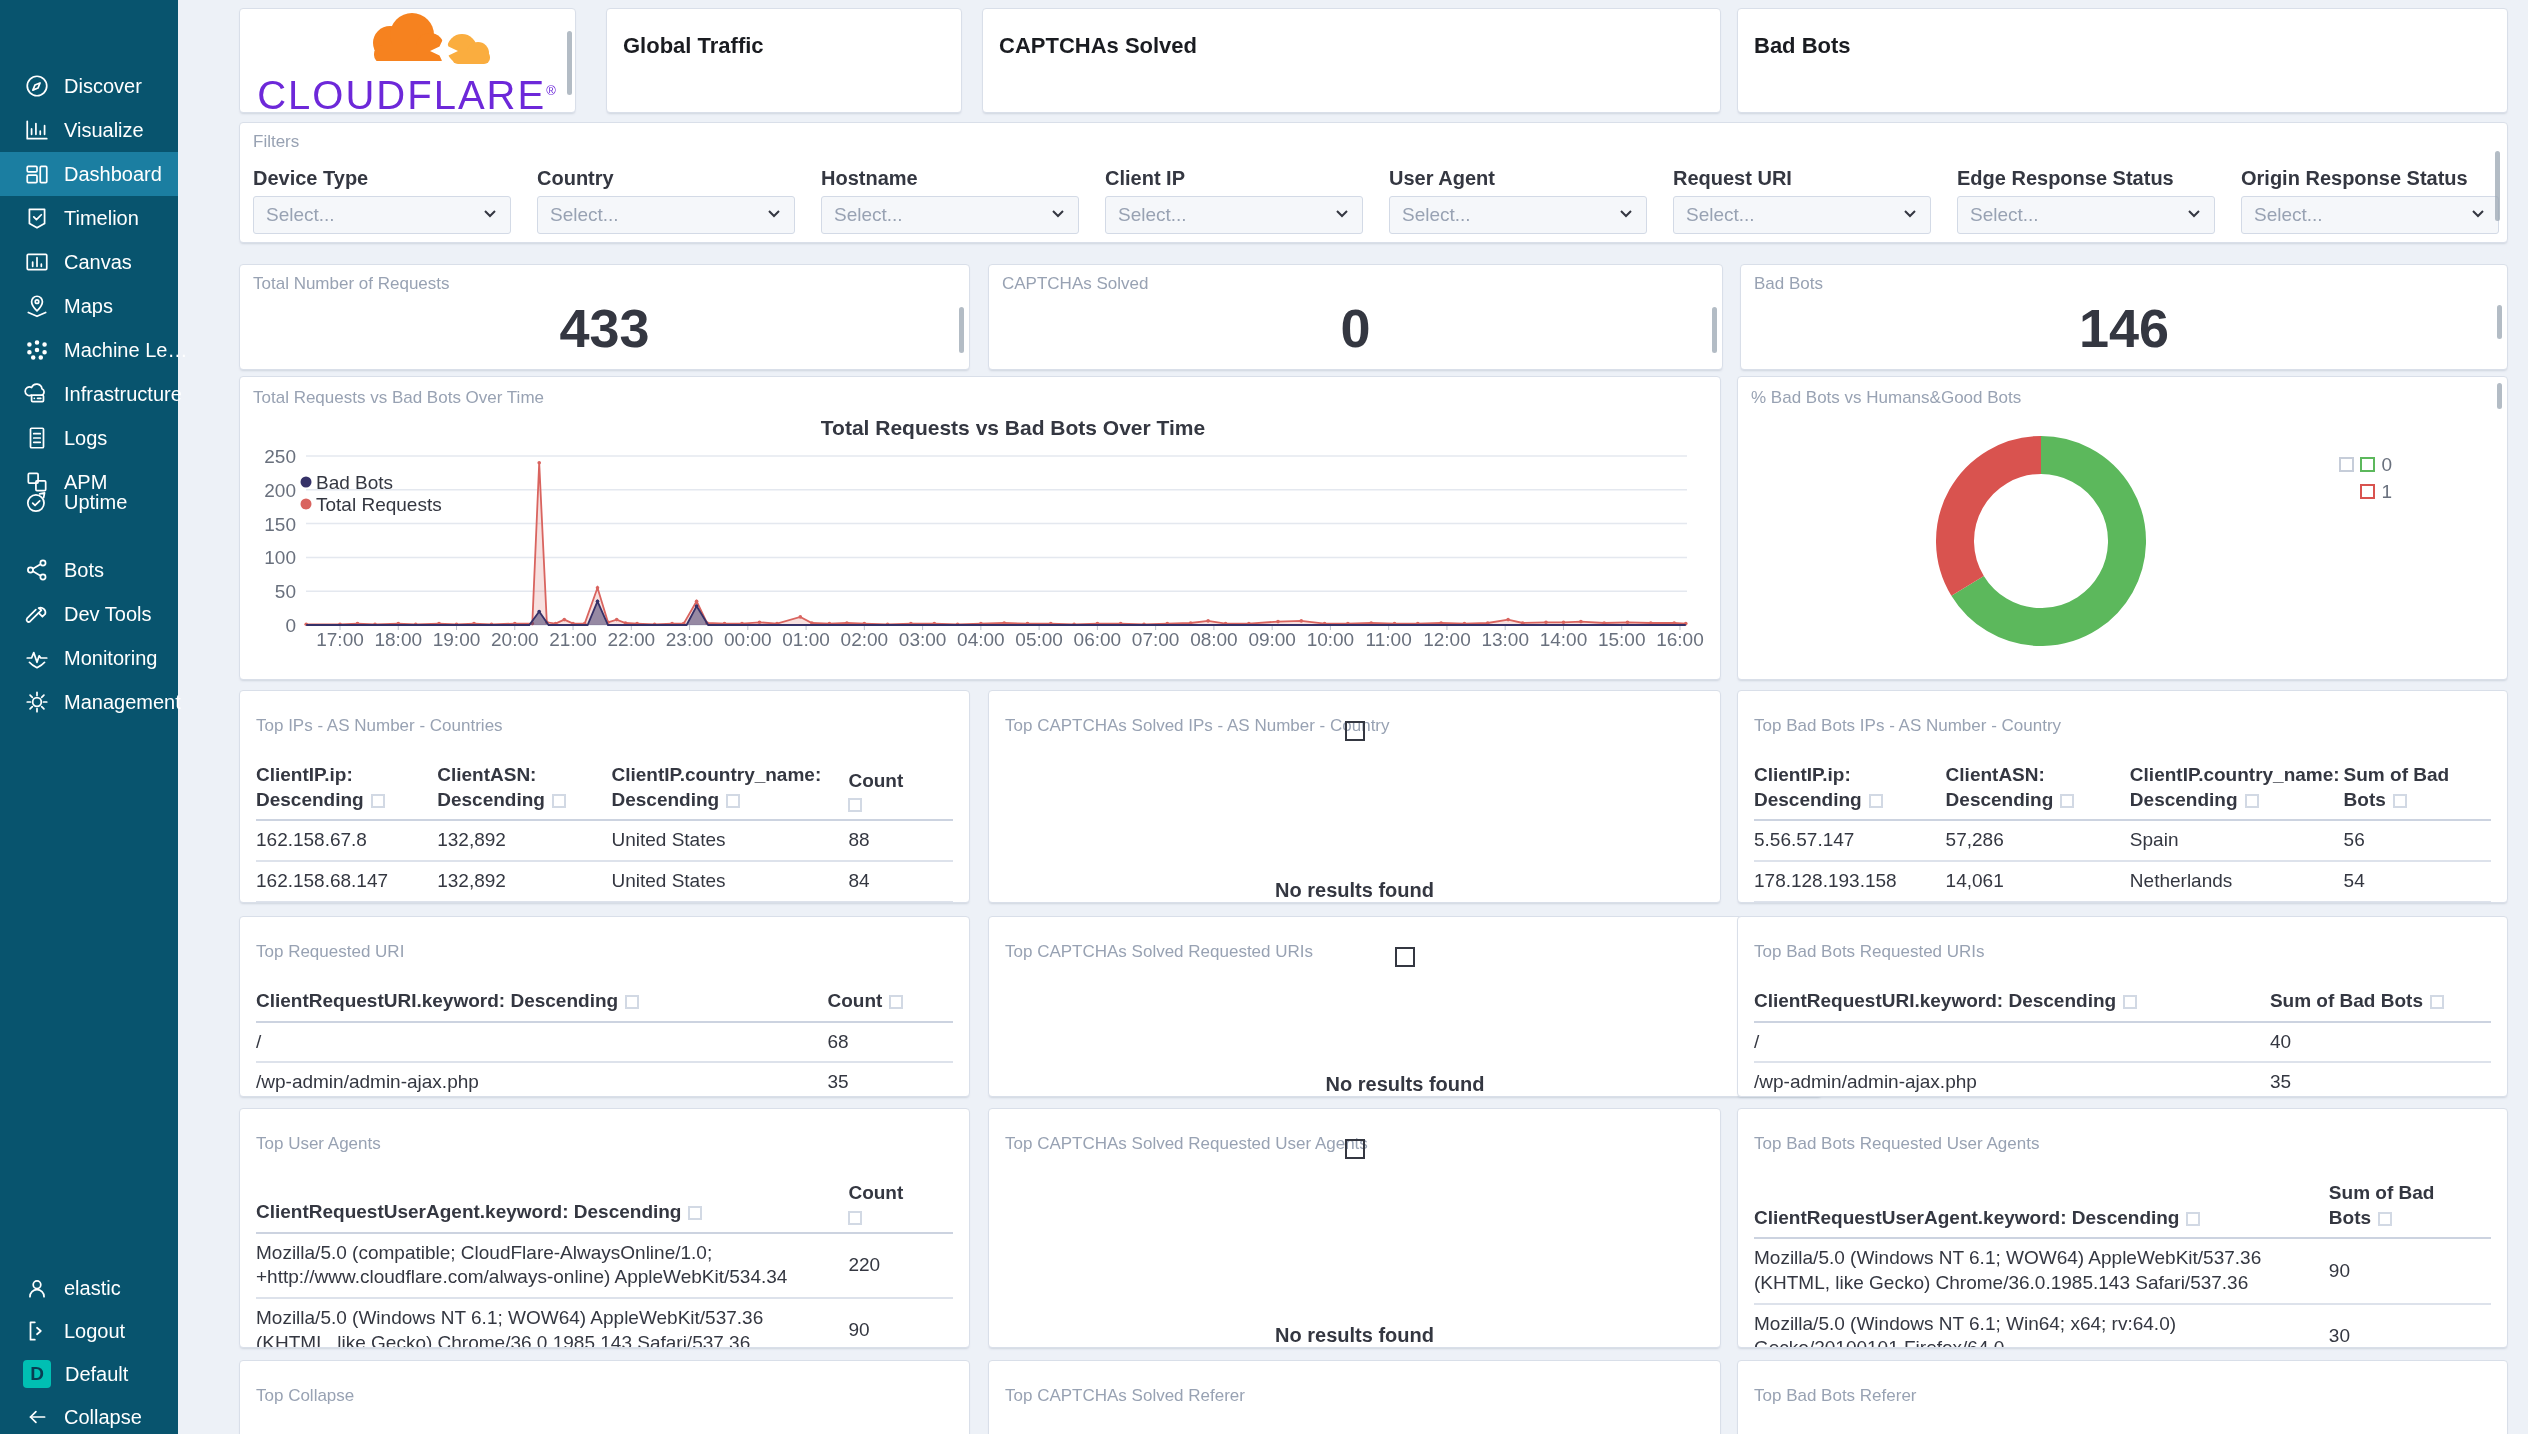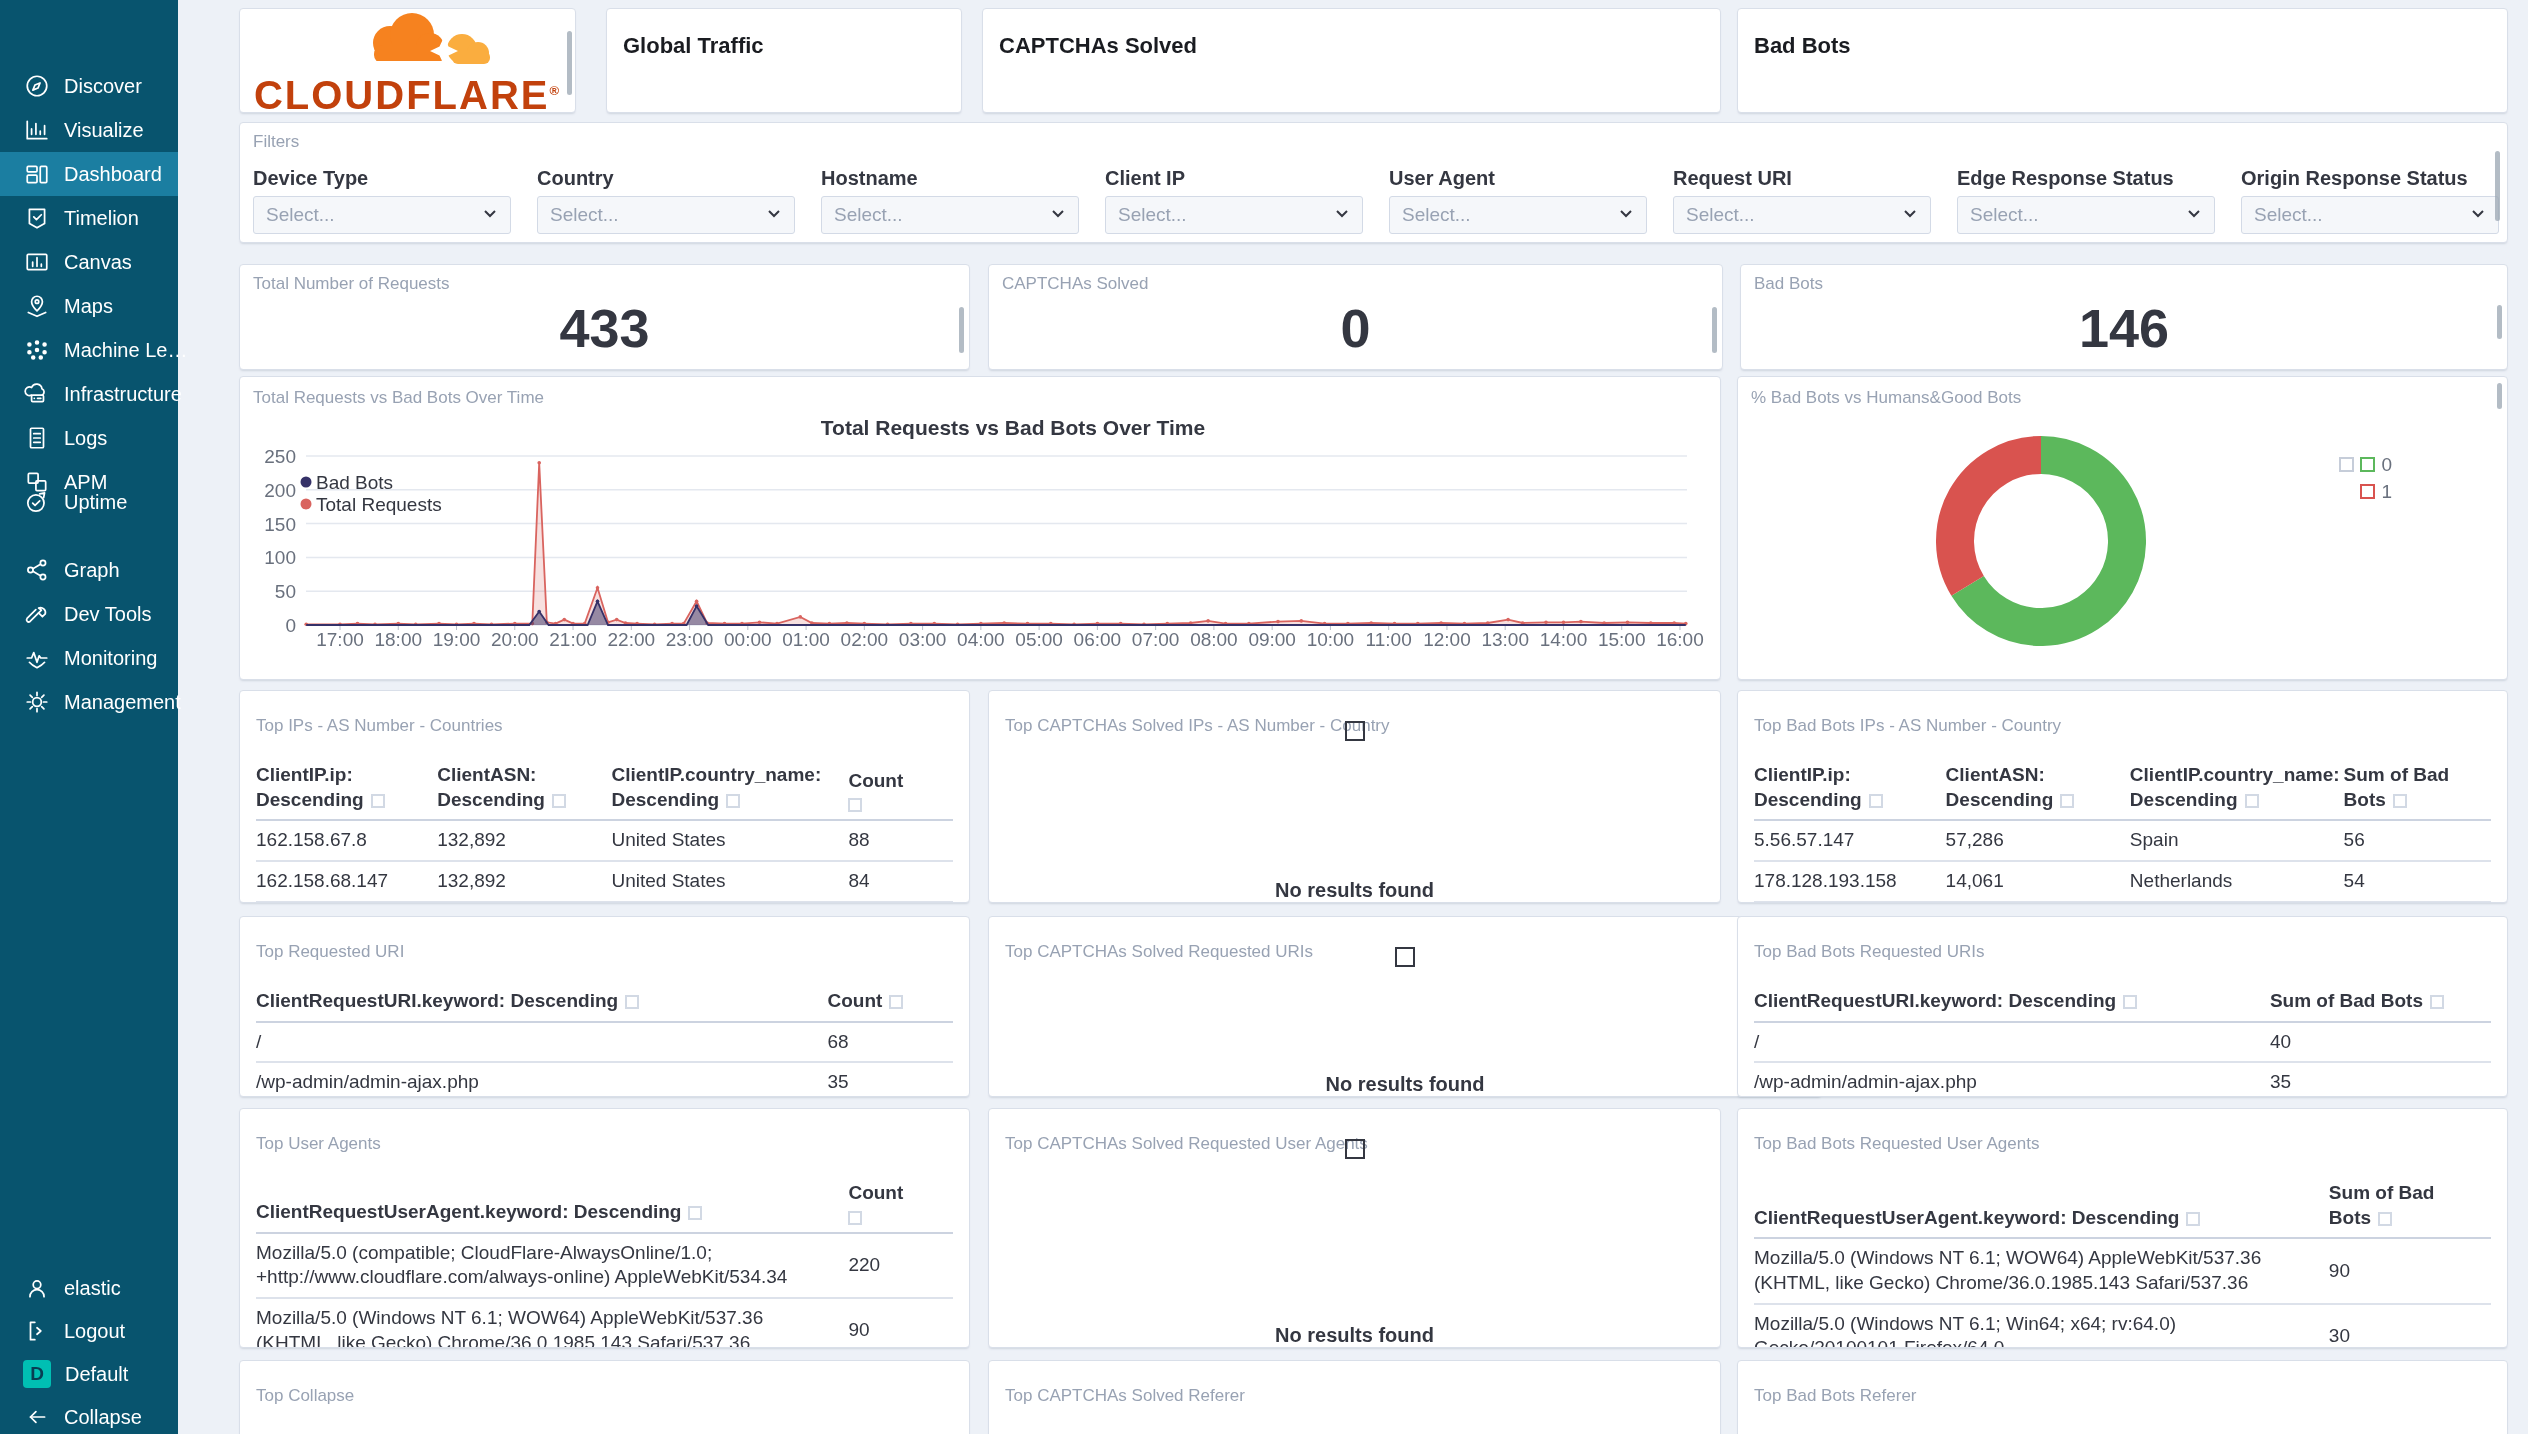--- a/index.html
+++ b/index.html
@@ -45,21 +45,21 @@
   .noresbox{width:20px;height:20px;border:2.5px solid #343741;box-sizing:border-box;}
   
   .ax{font-size:19px;fill:#69707D;font-family:"Liberation Sans",sans-serif;}
   .ctitle{font-size:21px;font-weight:bold;fill:#343741;font-family:"Liberation Sans",sans-serif;}
   .leg{font-size:19px;fill:#343741;font-family:"Liberation Sans",sans-serif;}
   .dleg{position:absolute;left:590px;top:74px;}
   .dleg .row{display:flex;align-items:center;justify-content:flex-end;gap:6px;height:27px;width:64px;cursor:pointer;}
   .lgbox{width:15px;height:15px;box-sizing:border-box;border:2px solid;}
   .dleg .lab{font-size:19px;color:#69707D;}
   
-  .cfword{font-size:40px;font-weight:bold;letter-spacing:2px;color:#c2410c;text-align:center;line-height:1;}
+  .cfword{font-size:40px;font-weight:normal;letter-spacing:2px;color:#6d28d9;text-align:center;line-height:1;}
   .cfword sup{font-size:13px;}
 </style>
 </head>
 <body>
 
 <div id="sidebar">
   <div class="nav-item" style="top:64px">
     <span class="ic"><svg viewBox="0 0 24 24">
           <circle cx="12" cy="12" r="9"></circle>
           <path d="M14.8 9.2l-1.9 4.7-4.7 1.9 1.9-4.7z"></path>
@@ -146,21 +146,21 @@
         </svg></span>
     <span class="lb">Uptime</span>
     </div>
   <div class="nav-item" style="top:548px">
     <span class="ic"><svg viewBox="0 0 24 24">
           <circle cx="6" cy="12" r="2.4"></circle>
           <circle cx="17.5" cy="5.5" r="2.4"></circle>
           <circle cx="17.5" cy="18.5" r="2.4"></circle>
           <path d="M8.2 10.8l7-4M8.2 13.2l7 4"></path>
         </svg></span>
-    <span class="lb">Graph</span>
+    <span class="lb">Bots</span>
     </div>
   <div class="nav-item" style="top:592px">
     <span class="ic"><svg viewBox="0 0 24 24">
           <path d="M13.5 6.5a4.5 4.5 0 016.1 5.4L17 14.5l-3.5-3.5 2.6-2.6z"></path>
           <path d="M13.5 11L5.6 18.9a2 2 0 01-2.8-2.8L10.9 8"></path>
         </svg></span>
     <span class="lb">Dev Tools</span>
     </div>
   <div class="nav-item" style="top:636px">
     <span class="ic"><svg viewBox="0 0 24 24">

